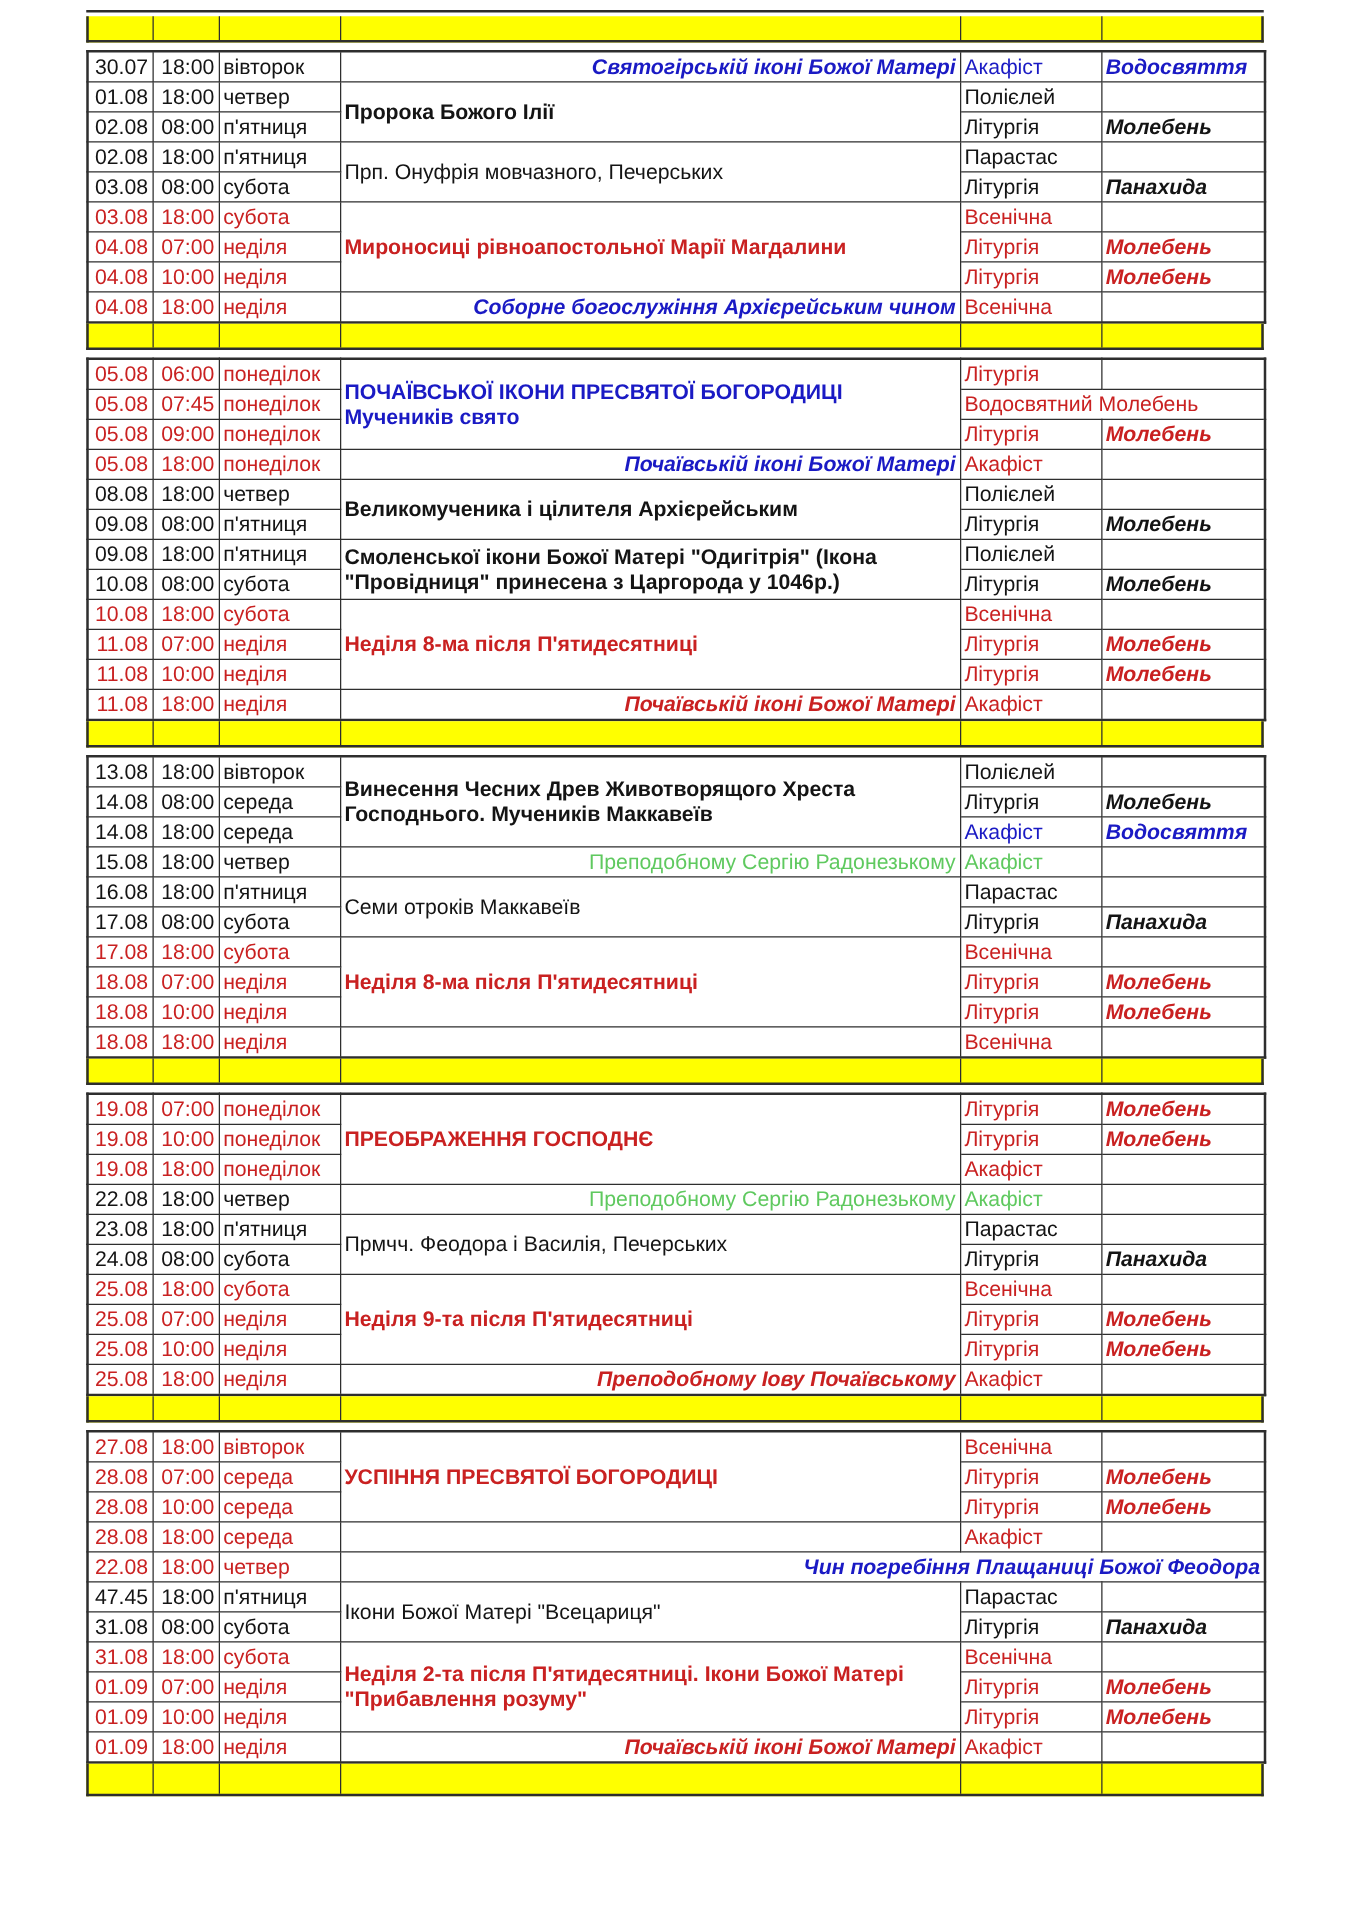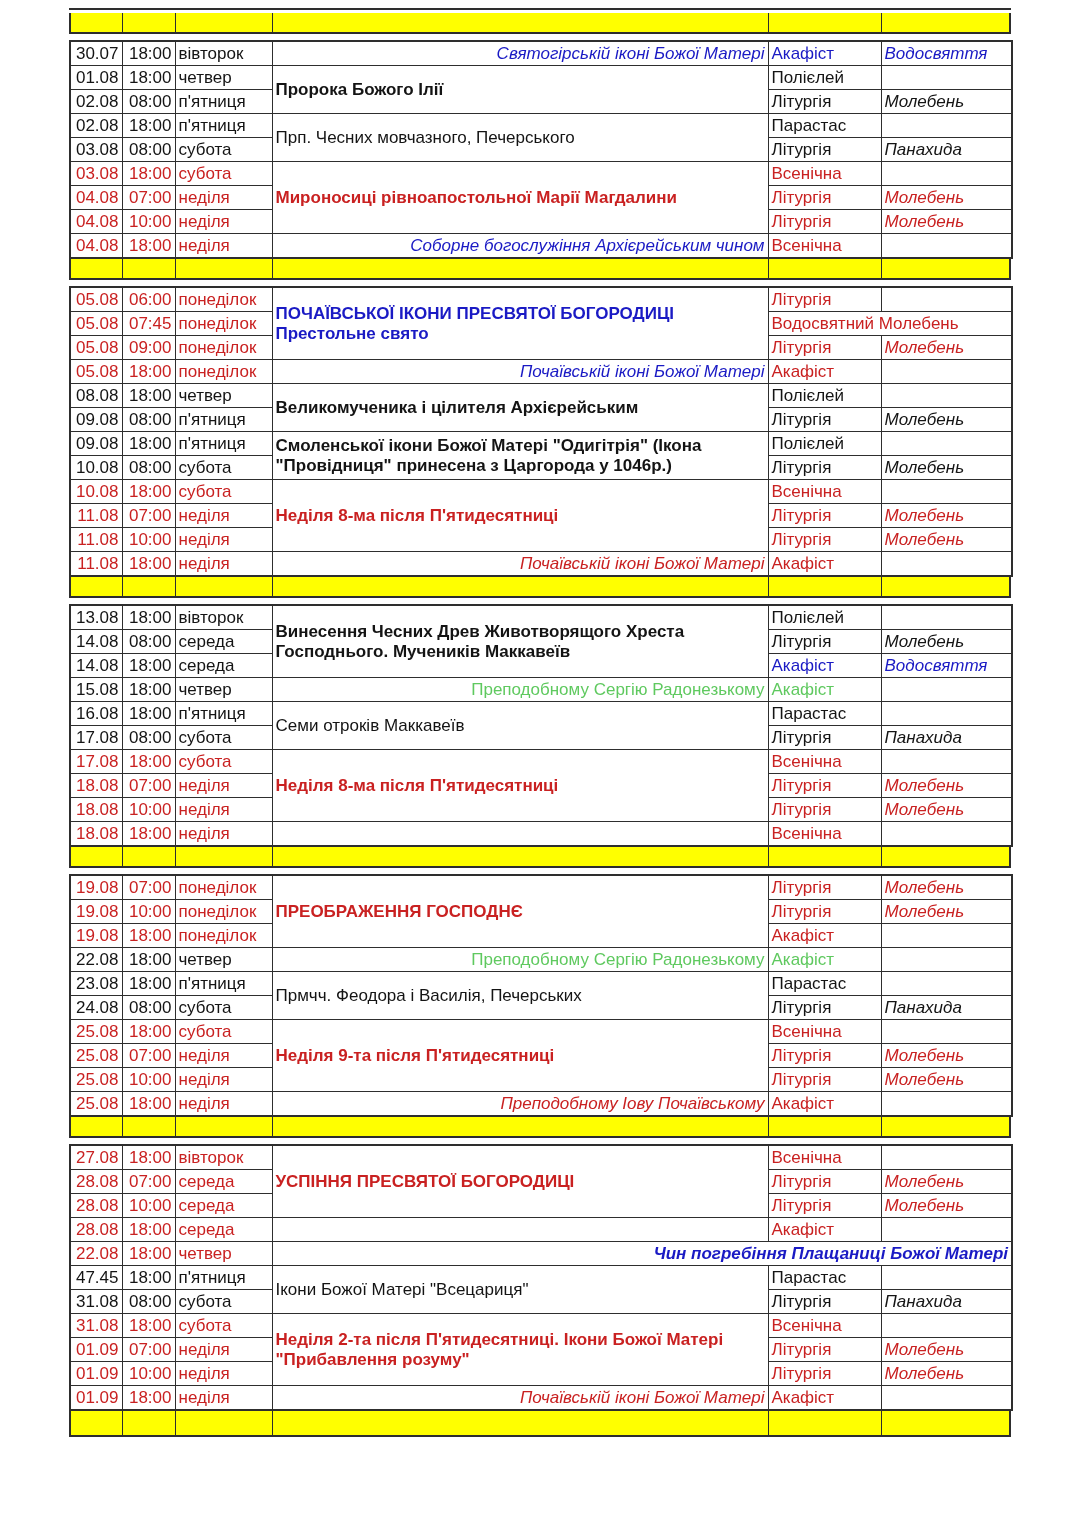--- a/index.html
+++ b/index.html
@@ -22,21 +22,21 @@
   table.sec td{border:1.6px solid var(--border);height:23px;padding:0 3px;
                font-size:17px;line-height:1.12;vertical-align:middle;overflow:hidden;}
   td.date,td.time{text-align:right;padding-right:6px;white-space:nowrap;}
   td.day{text-align:left;padding-left:4px;white-space:nowrap;}
   td.s1,td.s2{text-align:left;padding-left:5px;white-space:nowrap;}
   .a-left{text-align:left;padding-left:5px;}
   .a-center{text-align:left;}
   .a-right{text-align:right;padding-right:3px;}
   .t-red{color:var(--red);} .t-blue{color:var(--blue);}
   .t-green{color:var(--green);} .t-black{color:var(--black);}
-  .b{font-weight:bold;} .i{font-style:italic;}
+  .b{font-weight:bold;} .i{font-style:italic;font-weight:bold;}
   .sz-md{font-size:18px;} .sz-lg{font-size:19px;}
   .line{display:block;}
 </style>
 </head>
 <body>
 
 <div id="page">
   <div id="schedule">
       <div class="hairline"></div>
       <div class="sep">
@@ -82,21 +82,21 @@
             <td class="time t-black">08:00</td>
             <td class="day t-black">п'ятниця</td>
             <td class="s1 t-black">Літургія</td>
             <td class="s2 t-black i">Молебень</td>
           </tr>
           <tr>
             <td class="date t-black">02.08</td>
             <td class="time t-black">18:00</td>
             <td class="day t-black">п'ятниця</td>
             <td class="desc t-black a-left" rowspan="2">
-              <span class="line">Прп. Чесних мовчазного, Печерського</span>
+              <span class="line">Прп. Онуфрія мовчазного, Печерських</span>
             </td>
             <td class="s1 t-black">Парастас</td>
             <td class="s2 t-black"></td>
           </tr>
           <tr>
             <td class="date t-black">03.08</td>
             <td class="time t-black">08:00</td>
             <td class="day t-black">субота</td>
             <td class="s1 t-black">Літургія</td>
             <td class="s2 t-black i">Панахида</td>
@@ -154,21 +154,21 @@
           <col style="width: 113px;">
           <col style="width: 131px;">
         </colgroup>
         <tbody>
           <tr>
             <td class="date t-red">05.08</td>
             <td class="time t-red">06:00</td>
             <td class="day t-red">понеділок</td>
             <td class="desc t-blue b sz-lg a-center" rowspan="3">
               <span class="line">ПОЧАЇВСЬКОЇ ІКОНИ ПРЕСВЯТОЇ БОГОРОДИЦІ</span>
-              <span class="line">Престольне свято</span>
+              <span class="line">Мучеників свято</span>
             </td>
             <td class="s1 t-red">Літургія</td>
             <td class="s2 t-black"></td>
           </tr>
           <tr>
             <td class="date t-red">05.08</td>
             <td class="time t-red">07:45</td>
             <td class="day t-red">понеділок</td>
             <td class="s1 t-red" colspan="2">Водосвятний Молебень</td>
           </tr>
@@ -519,21 +519,21 @@
               <span class="line"></span>
             </td>
             <td class="s1 t-red">Акафіст</td>
             <td class="s2 t-black"></td>
           </tr>
           <tr>
             <td class="date t-red">22.08</td>
             <td class="time t-red">18:00</td>
             <td class="day t-red">четвер</td>
             <td class="desc t-blue b i sz-md a-right" colspan="3">
-              <span class="line">Чин погребіння Плащаниці Божої Матері</span>
+              <span class="line">Чин погребіння Плащаниці Божої Феодора</span>
             </td>
           </tr>
           <tr>
             <td class="date t-black">47.45</td>
             <td class="time t-black">18:00</td>
             <td class="day t-black">п'ятниця</td>
             <td class="desc t-black a-left" rowspan="2">
               <span class="line">Ікони Божої Матері "Всецариця"</span>
             </td>
             <td class="s1 t-black">Парастас</td>

